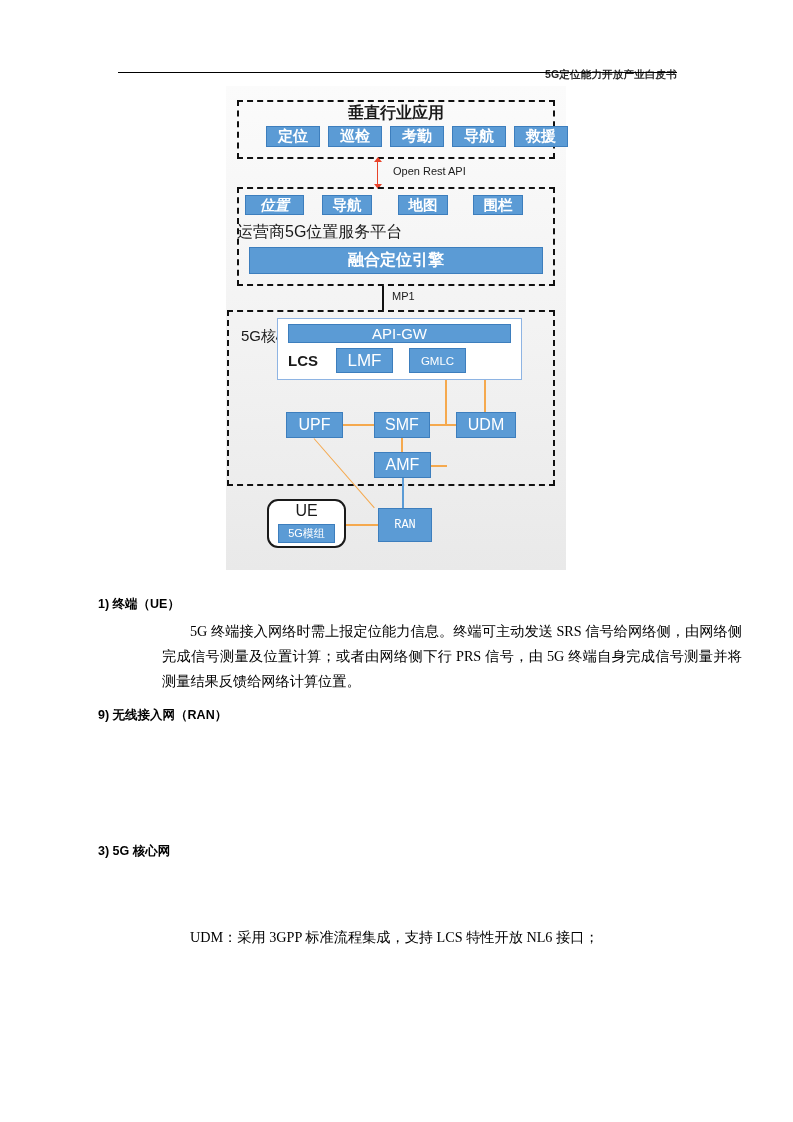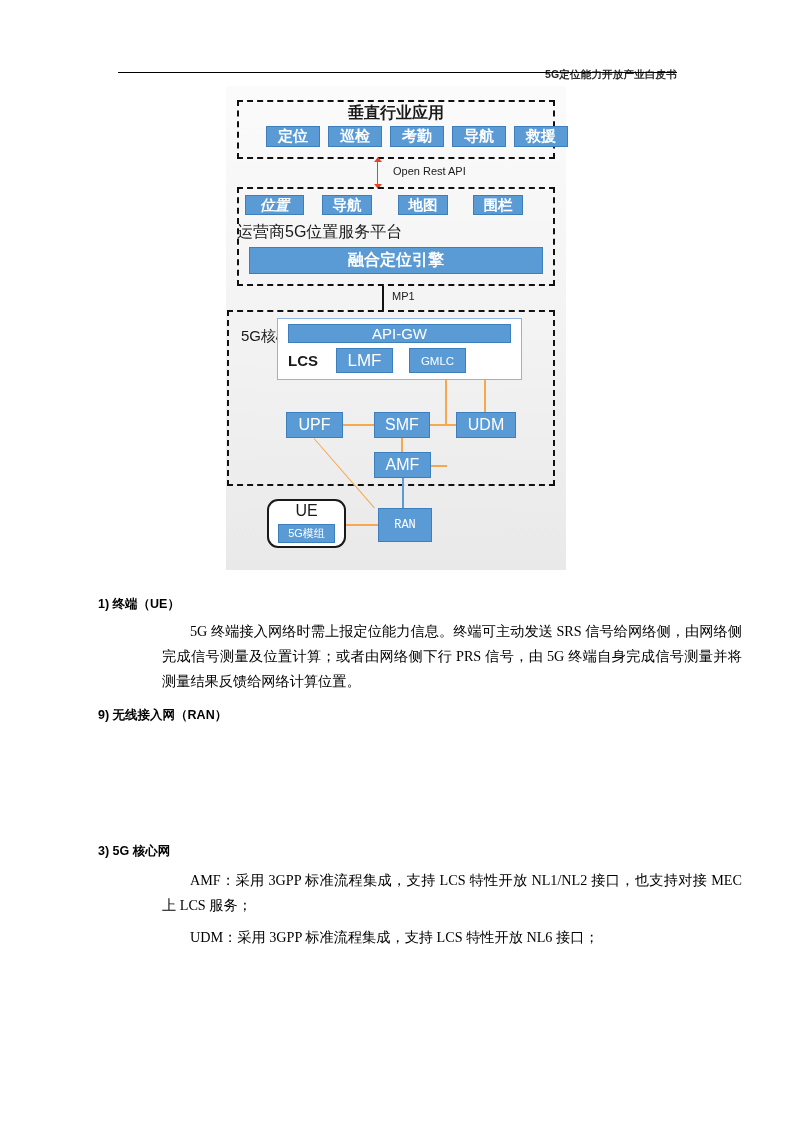--- a/index.html
+++ b/index.html
@@ -294,16 +294,15 @@
 
     <div class="blue" id="ran">RAN</div>
   </div>
 
   <div class="sec-head" id="head-1">1) 终端（UE）</div>
   <div class="para" id="para-1">5G 终端接入网络时需上报定位能力信息。终端可主动发送 SRS 信号给网络侧，由网络侧完成信号测量及位置计算；或者由网络侧下行 PRS 信号，由 5G 终端自身完成信号测量并将测量结果反馈给网络计算位置。</div>
 
   <div class="sec-head" id="head-2">9) 无线接入网（RAN）</div>
 
   <div class="sec-head" id="head-3">3) 5G 核心网</div>
-  <div class="para" id="para-3">AMF：采用 3GPP 标准流程集成，支持 LCS 特性开放 NL1/NL2 接口，也支持对接 MEC 上 LCS 服务；</div>
   <div class="para" id="para-4">UDM：采用 3GPP 标准流程集成，支持 LCS 特性开放 NL6 接口；</div>
 
 </div>
 
 </body></html>

